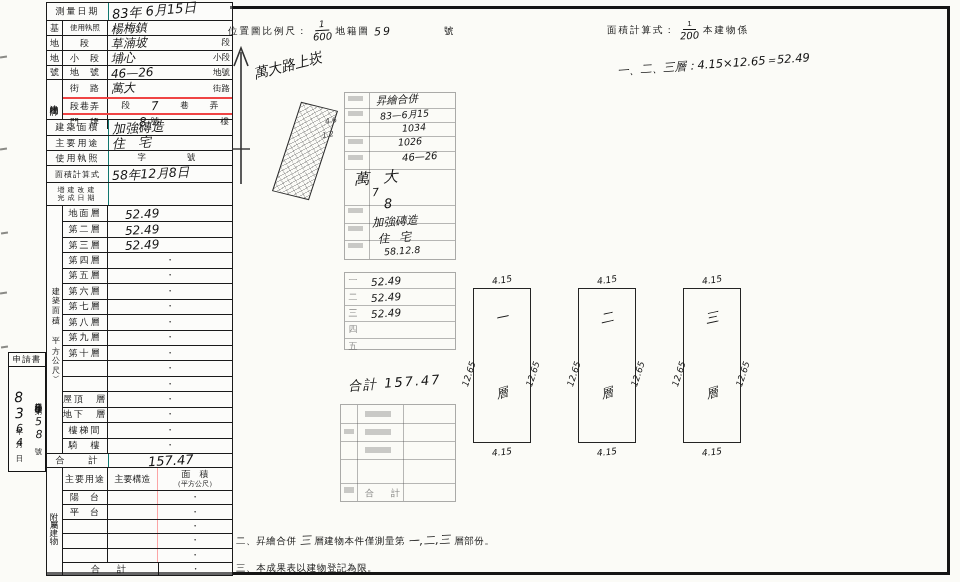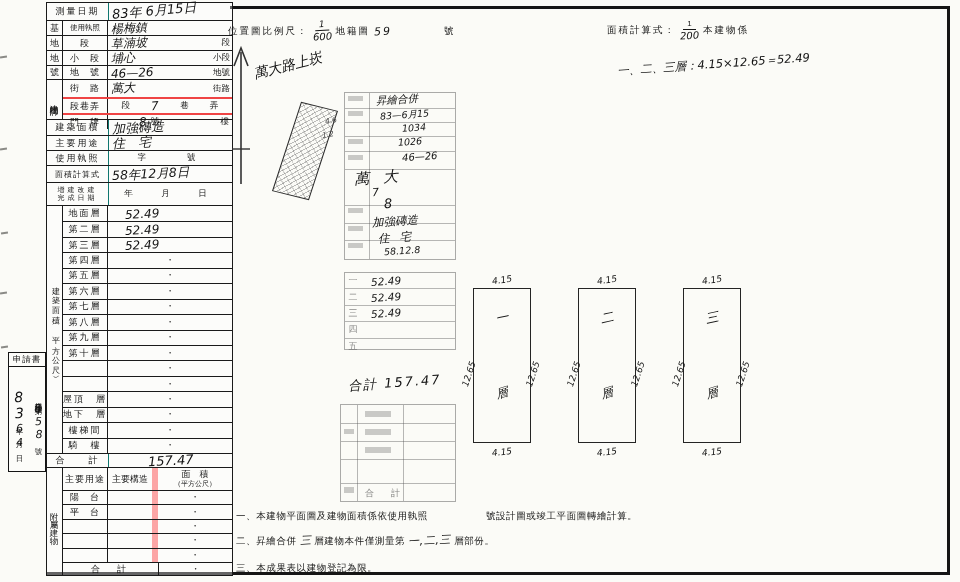--- a/index.html
+++ b/index.html
@@ -24,21 +24,21 @@
   .subrow + .subrow{border-top:2px solid #ef4444;}
   .fr{height:15.5px;display:flex;border-top:1px solid #1a1a1a;}
   .fr:first-of-type{border-top:none;}
   .f2{width:45px;border-right:1px solid #1a1a1a;display:flex;align-items:center;justify-content:center;letter-spacing:2px;}
   .fv{flex:1;display:flex;align-items:center;padding:0 3px;}
   .vslot.hw{font-size:12px;margin-left:14px;}
   .dotv{margin:0 auto;font-size:9px;}
   .ahead{height:22px;display:flex;}
   .ar{display:flex;flex:1;border-top:1px solid #1a1a1a;}
   .a1{width:45px;border-right:1px solid #1a1a1a;display:flex;align-items:center;justify-content:center;letter-spacing:1px;}
-  .a2{width:50px;border-right:6px solid #fca5a5;display:flex;align-items:center;justify-content:center;}
+  .a2{width:50px;border-right:1px solid #fca5a5;display:flex;align-items:center;justify-content:center;}
   .a3{flex:1;display:flex;align-items:center;justify-content:center;}
   .ah3{flex:1;display:flex;flex-direction:column;align-items:center;justify-content:center;line-height:1.1;}
   
   .appbox{position:absolute;left:8px;top:352px;width:38px;height:120px;border:1.5px solid #141414;box-sizing:border-box;background:rgba(255,255,255,.3);}
   .appbox .ttl{height:13px;border-bottom:1px solid #141414;display:flex;align-items:center;justify-content:center;font-size:8.5px;letter-spacing:1px;}
   .appbox .cols{display:flex;height:104px;}
   .appcol{flex:1;writing-mode:vertical-rl;text-orientation:upright;font-size:7.5px;text-align:center;letter-spacing:1px;overflow:visible;}
   .appcol .hw{font-size:11px;letter-spacing:0;}
   
   .hdrline{position:absolute;display:flex;align-items:center;gap:4px;font-size:9.5px;letter-spacing:2px;white-space:nowrap;}
@@ -192,23 +192,20 @@
       <div class="cv">
           <span class="hw" style="font-size:12.5px;">58年12月8日</span>
         </div>
     </div>
 
     <div class="sr" style="height:23px;">
       <div class="cl" style="flex-direction:column;font-size:7px;line-height:1.2;letter-spacing:3px;display:flex;">
         <span>增建改建</span>
         <span>完成日期</span>
       </div>
-      <div class="cv" style="justify-content:center;">
-          <span class="pr" style="letter-spacing:10px;">年　月　日</span>
-        </div>
     </div>
 
     <div class="sr" style="height:248px;">
       <div class="c1 vert" style="letter-spacing:10px;font-size:8px;">建築面積（平方公尺）</div>
       <div class="subcol">
 
           <div class="fr">
             <div class="f2">地面層</div>
             <div class="fv">
               <span class="vslot hw">52.49</span>
@@ -538,21 +535,18 @@
       <div class="plan">
         <span class="hw pd-top">4.15</span>
         <span class="hw pd-bot">4.15</span>
         <span class="hw pd-left">12.65</span>
         <span class="hw pd-right">12.65</span>
         <span class="hw pfloor">三</span>
         <span class="hw pinner">層</span>
       </div>
     </div>
 
-  <div class="note" style="top:510px;">
-    <span>一、本建物平面圖及建物面積係依使用執照</span><span class="gap58"></span><span>號設計圖或竣工平面圖轉繪計算。</span>
-  </div>
   <div class="note" style="top:533px;">
     <span>二、昇繪合併</span><span class="hw">三</span><span>層建物本件僅測量第</span><span class="hw">一,二,三</span><span>層部份。</span>
   </div>
   <div class="note" style="top:562px;">三、本成果表以建物登記為限。</div>
 
 </div>
 
 </body></html>

